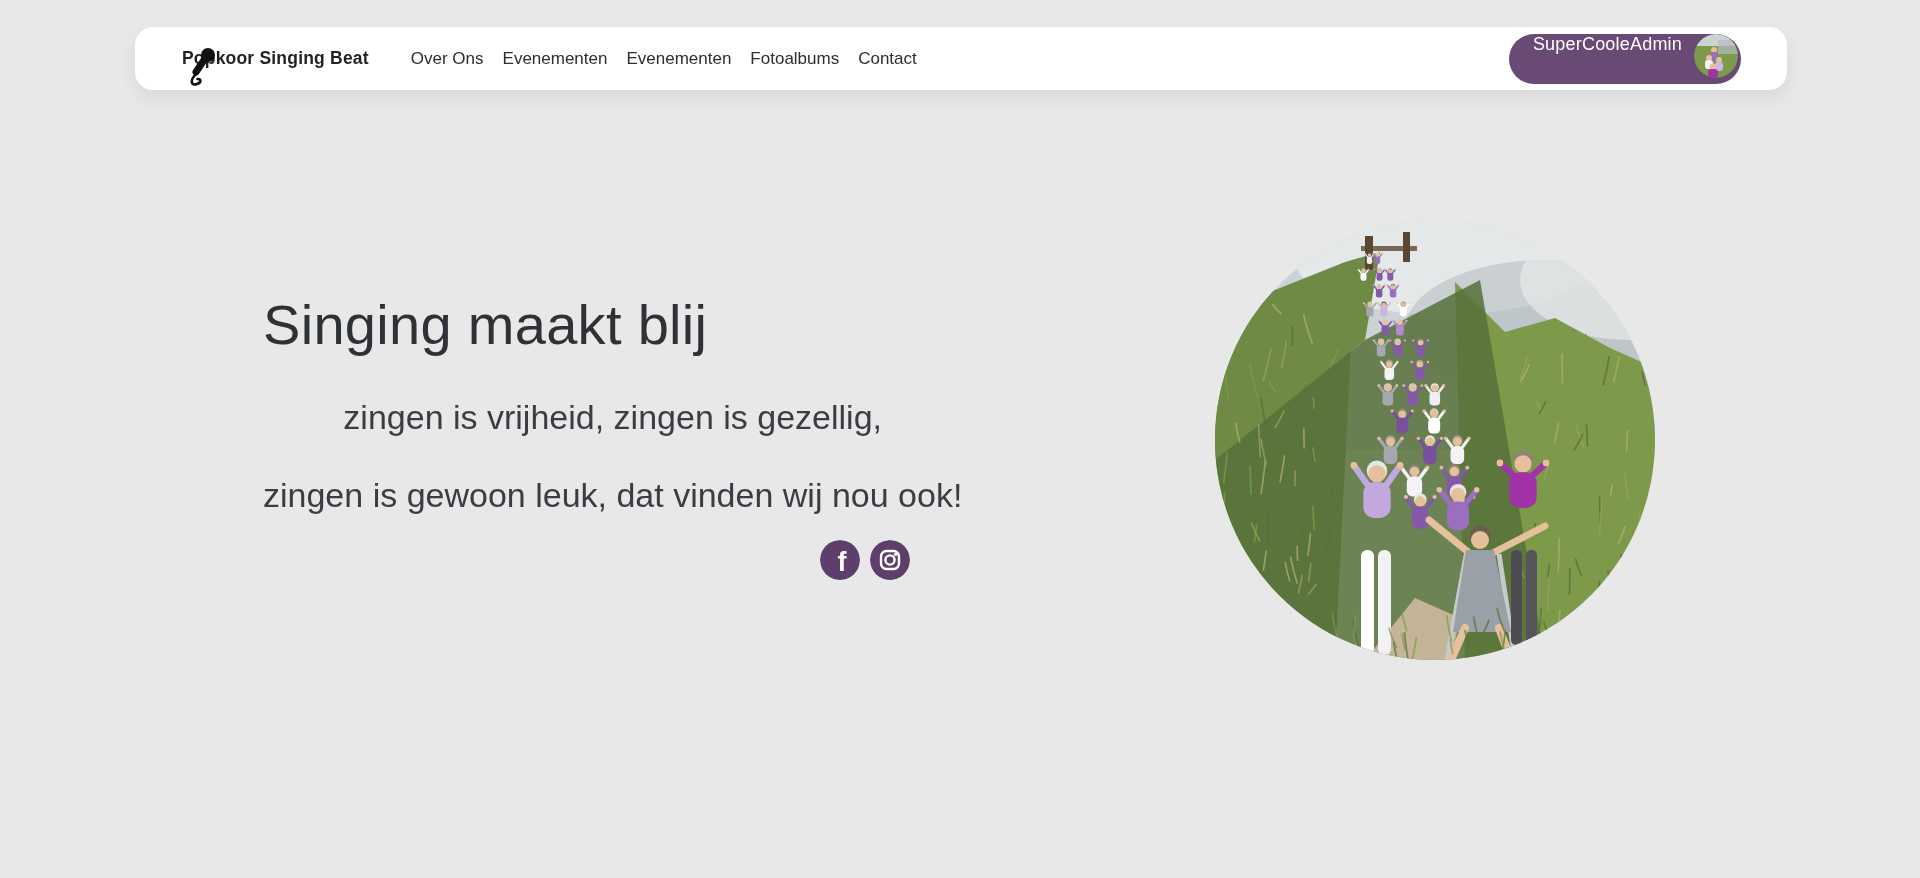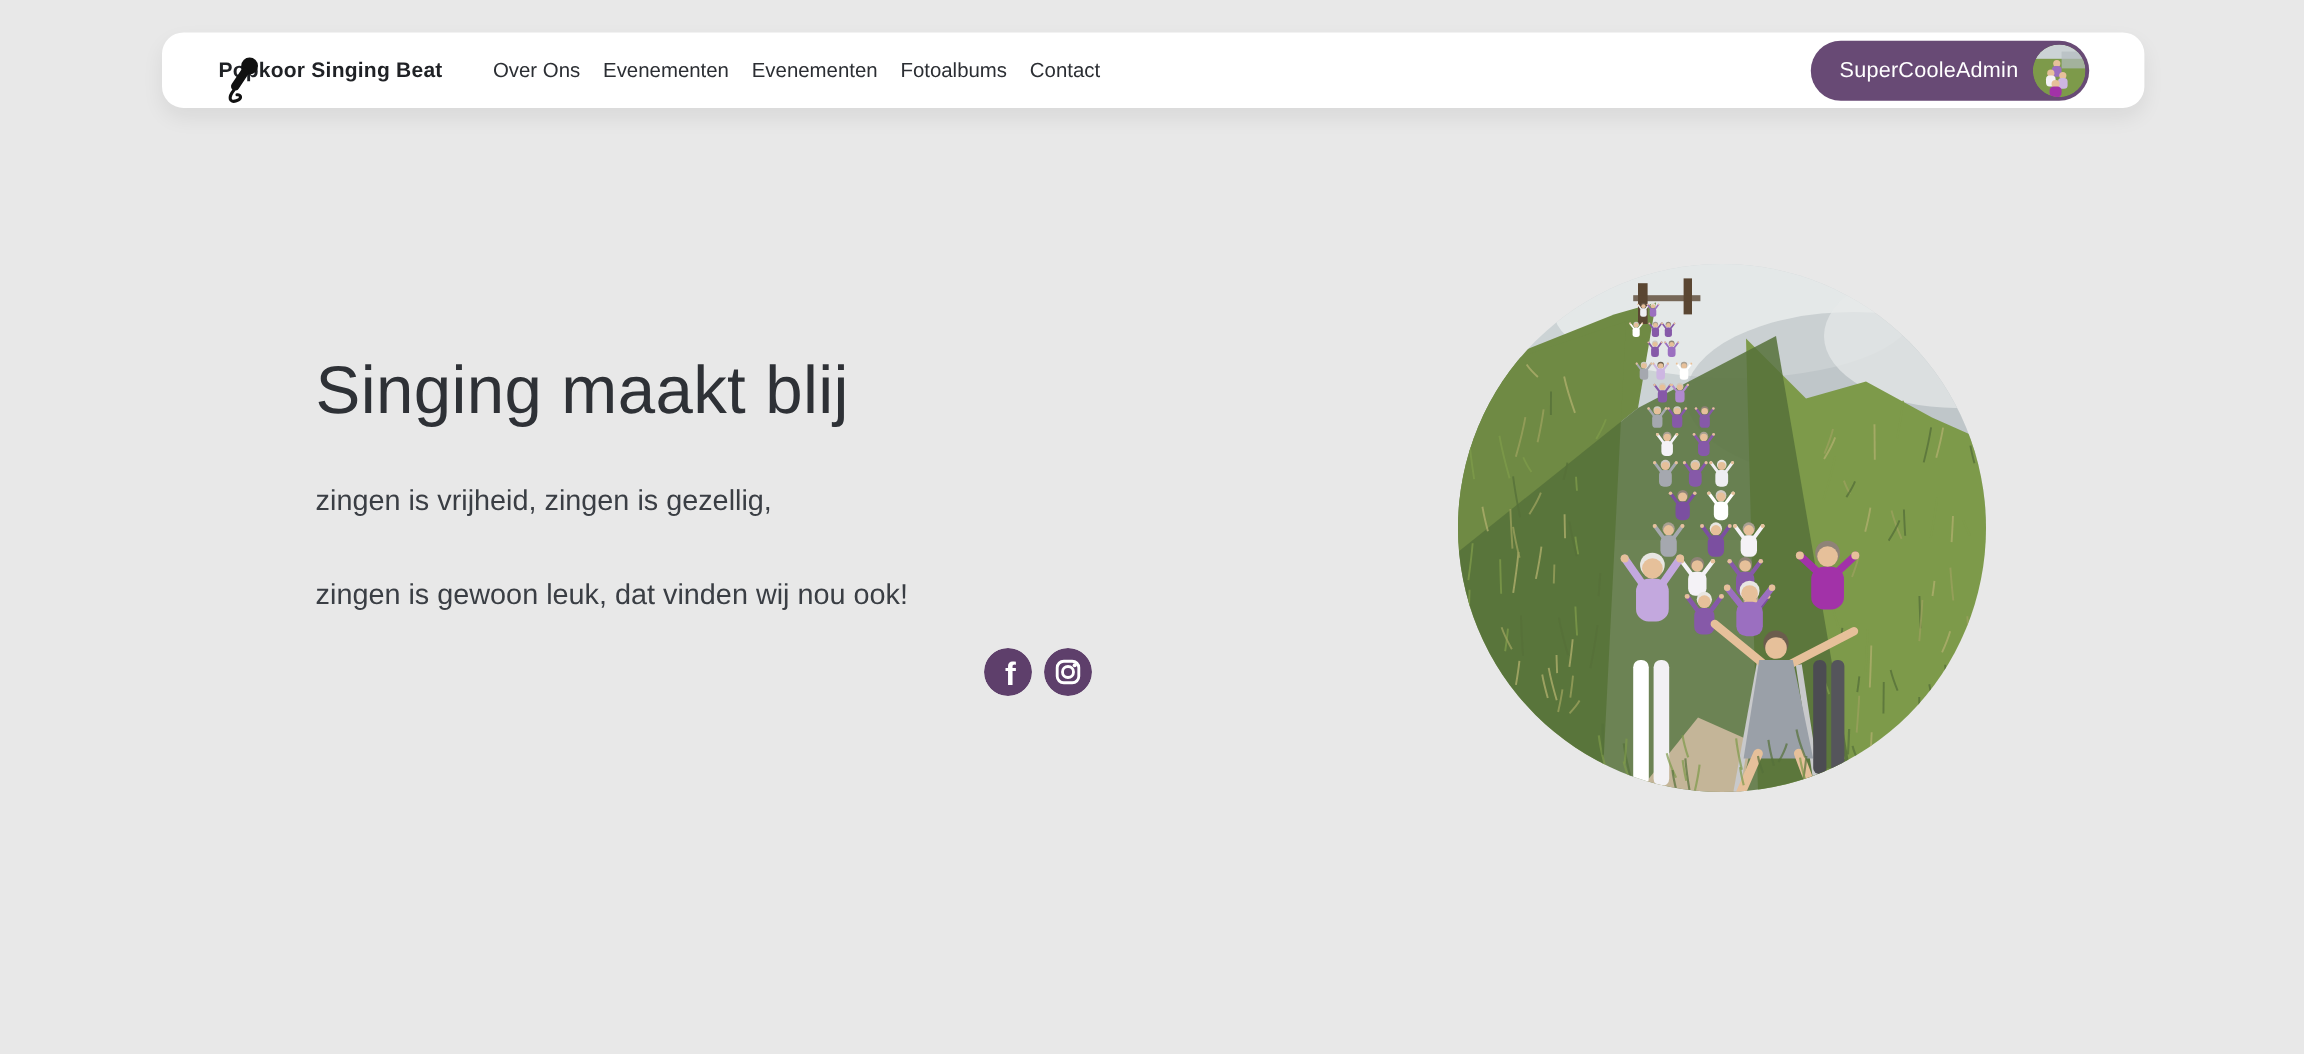--- a/index.html
+++ b/index.html
@@ -33,38 +33,38 @@
   }
   .nav-links{display:flex;align-items:center;gap:19px;}
   .nav-links a{
     font-size:17px;font-weight:500;color:#2b2e33;text-decoration:none;
     white-space:nowrap;cursor:pointer;
   }
   .admin-pill{
     margin-left:auto;margin-right:46px;
     height:50px;border:none;border-radius:25px;
     background:#684a75;color:#ffffff;
-    display:flex;align-items:center;gap:12px;
+    display:flex;gap:12px;
     padding:0 3px 0 24px;cursor:pointer;
     font-family:"Liberation Sans", sans-serif;
   }
   .admin-pill .admin-label{font-size:18px;font-weight:500;letter-spacing:0.2px;}
   .admin-avatar{
     width:44px;height:44px;border-radius:50%;overflow:hidden;flex:0 0 auto;
     display:block;
   }
 
   
   .hero-title{
     position:absolute;left:263px;top:292px;margin:0;
     font-size:56px;font-weight:400;color:#2e3136;letter-spacing:0.3px;
   }
   .hero-paragraph{
     position:absolute;left:263px;top:398px;margin:0;
-    font-size:24px;font-weight:400;color:#3a3e44;line-height:39px;
+    font-size:34px;font-weight:400;color:#3a3e44;line-height:39px;text-align:center;
   }
   .social-row{
     position:absolute;left:820px;top:540px;
     display:flex;gap:10px;
   }
   .social-btn{
     width:40px;height:40px;border-radius:50%;display:block;cursor:pointer;
   }
   .hero-photo{
     position:absolute;left:1215px;top:220px;width:440px;height:440px;

